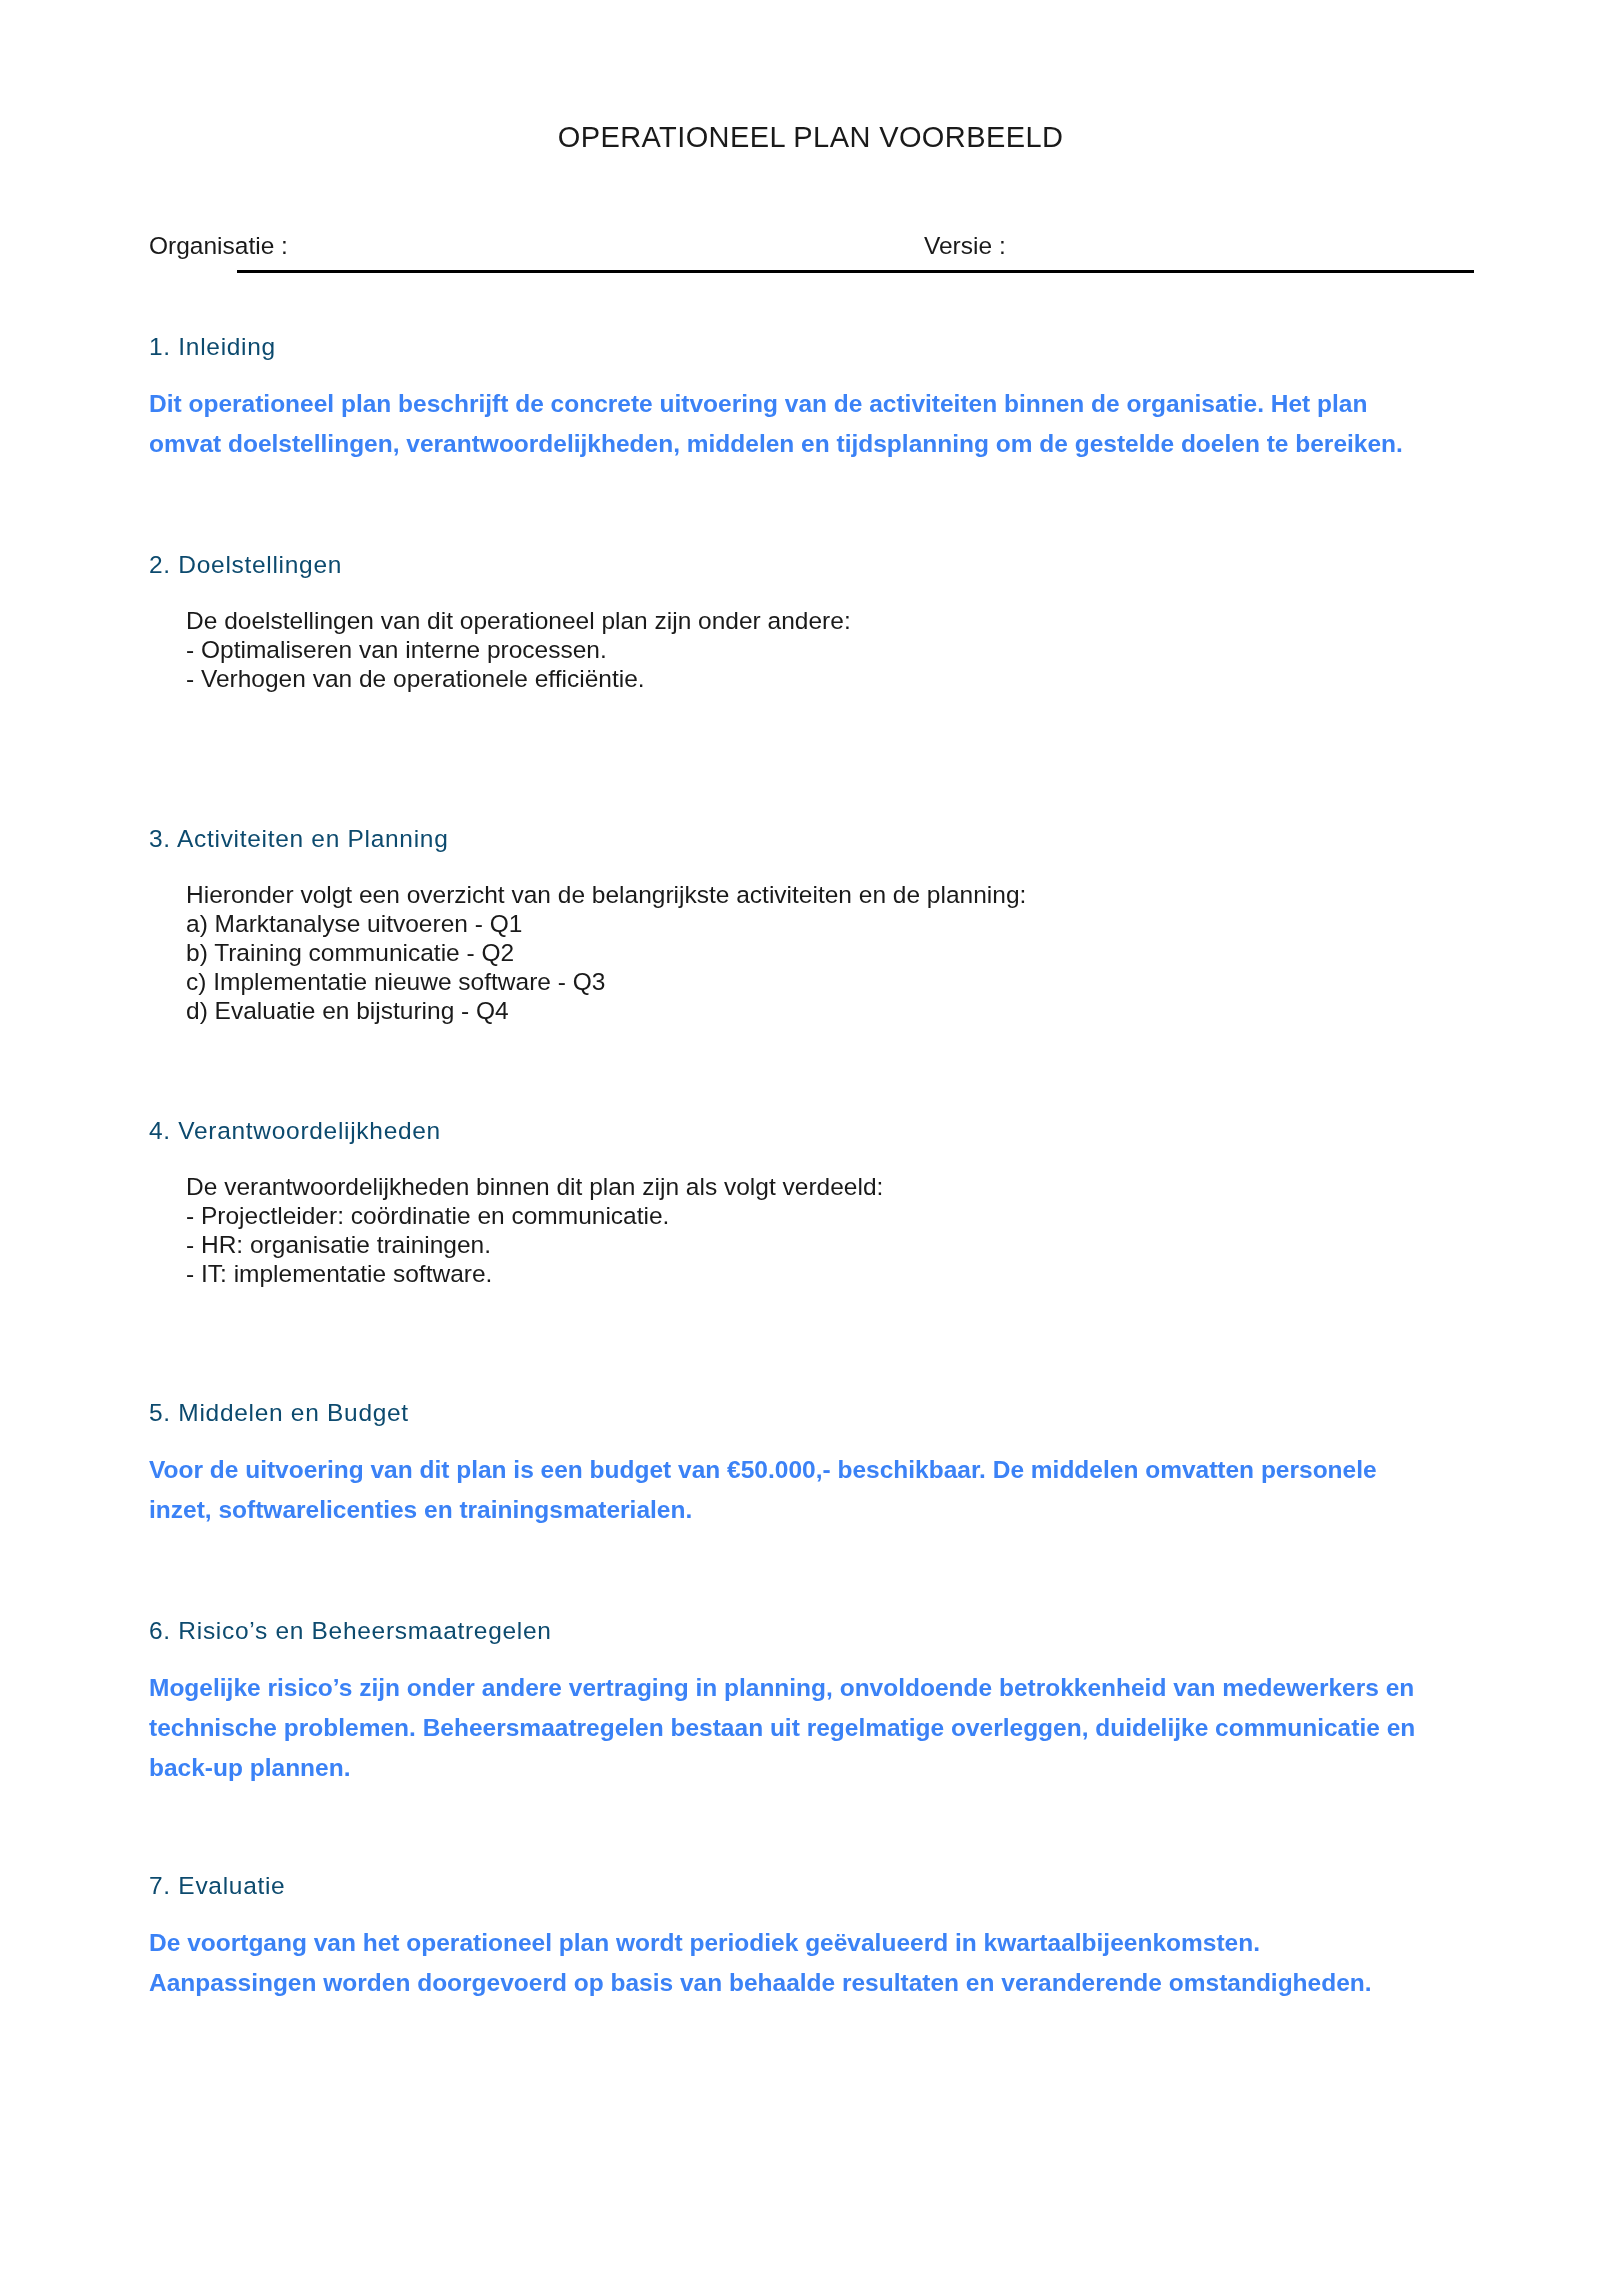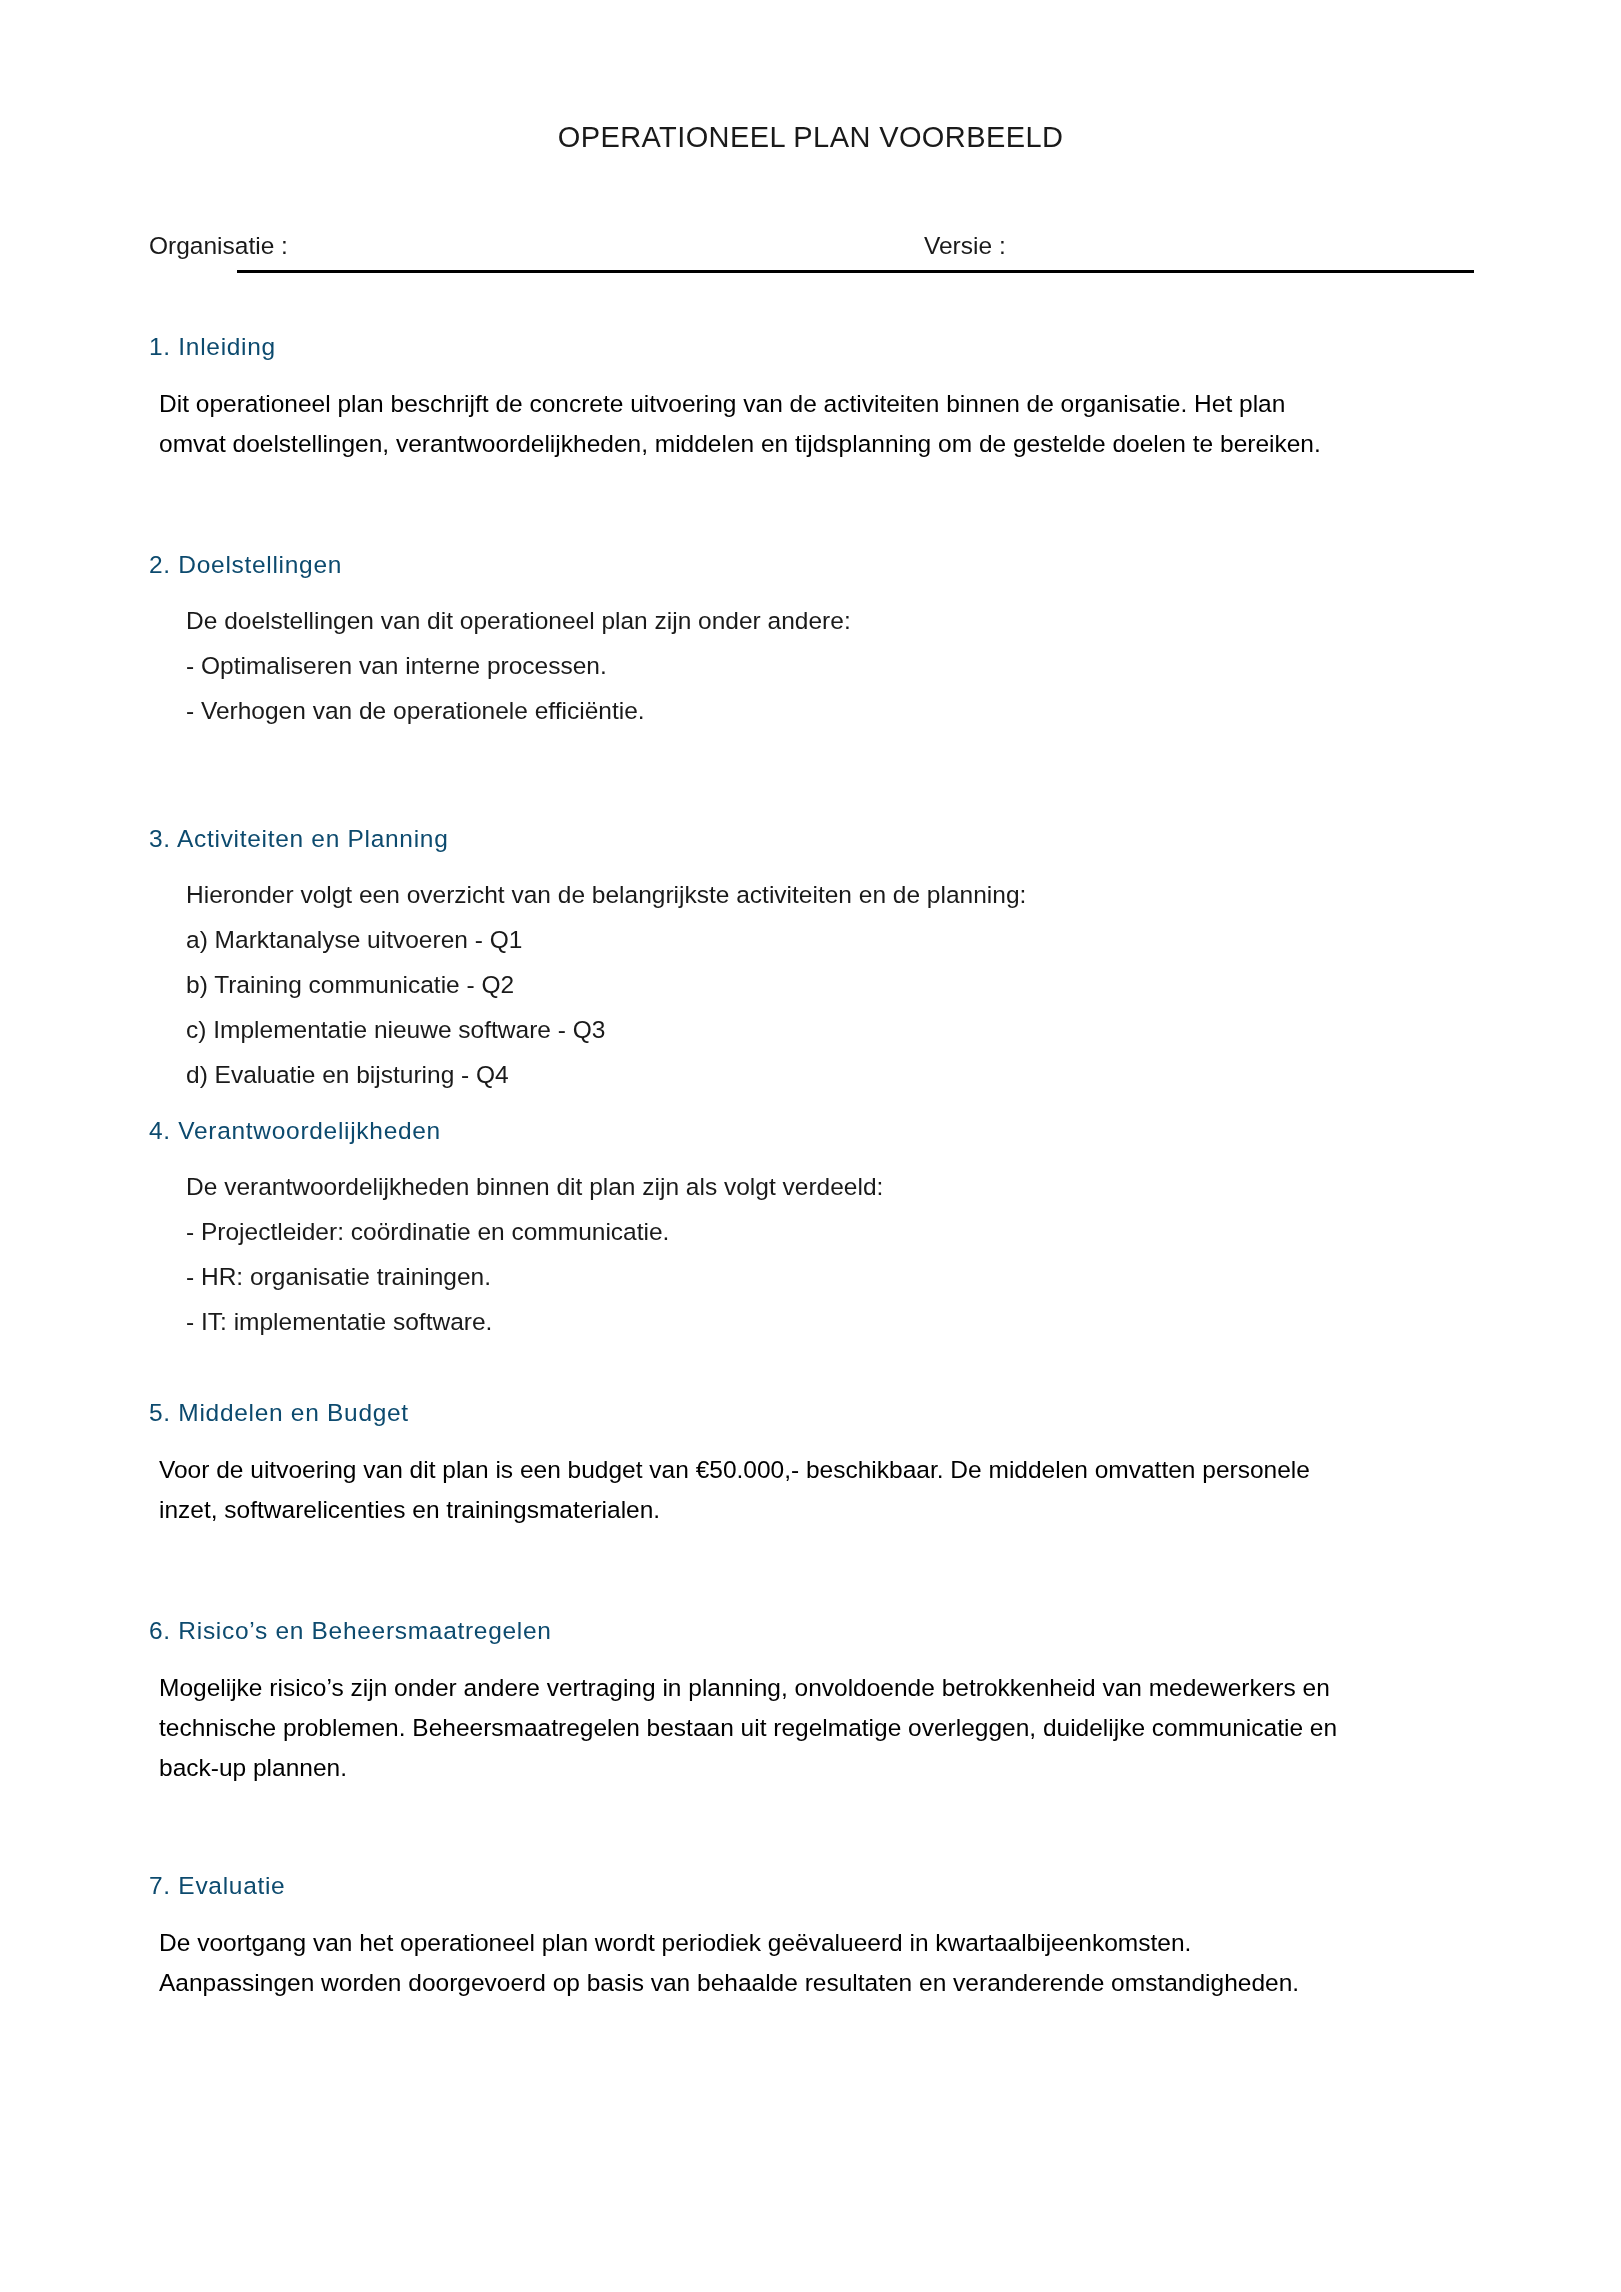--- a/index.html
+++ b/index.html
@@ -81,42 +81,42 @@
     font-weight: 400;
     color: #0c4a6e;
     margin: 0;
     white-space: pre;
   }
 
   
   .section-body {
     font-size: 24.5px;
     line-height: 40px;
-    color: #000000;
-    margin: 10px;
+    color: #3b82f6;
+    margin: 0;
     padding: 0;
+    font-weight: bold;
   }
   .body-line {
     display: block;
     white-space: pre-wrap;
   }
 
   
   .section-block {
     margin: 0;
     padding: 0;
     margin-left: 37px;
     font-size: 24.5px;
     line-height: 29px;
     color: #1a1a1a;
   }
   .block-line {
     display: block;
     white-space: pre;
-    margin-top: 16px;
   }
 
   
   #sec-1 { top: 331px; }
   #sec-1 .section-body { margin-top: 21.6px; }
 
   #sec-2 { top: 549px; }
   #sec-2 .section-block { margin-top: 25.5px; }
 
   #sec-3 { top: 823px; }

